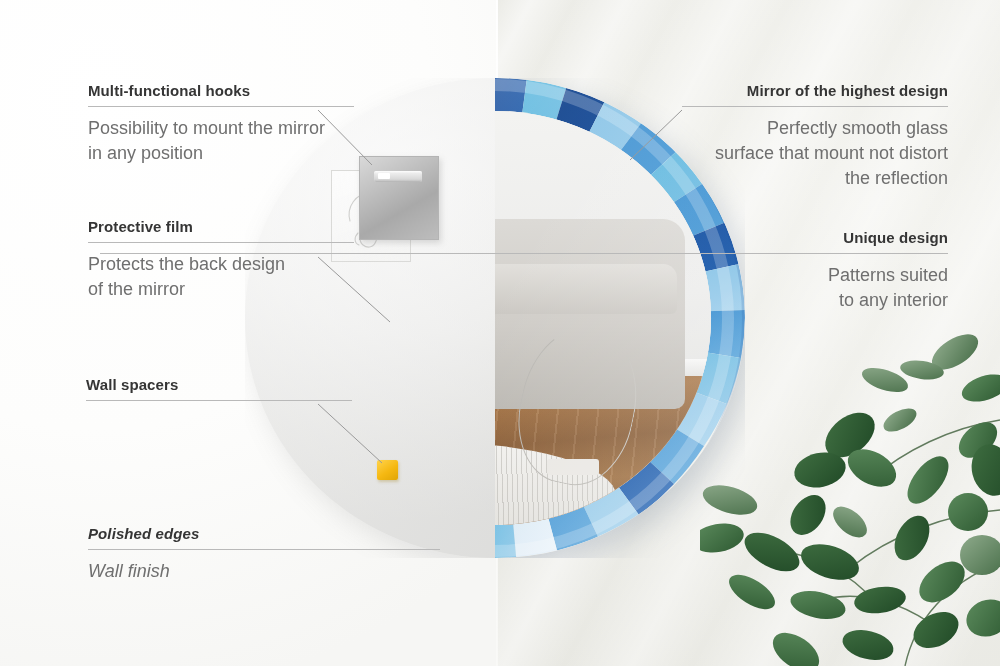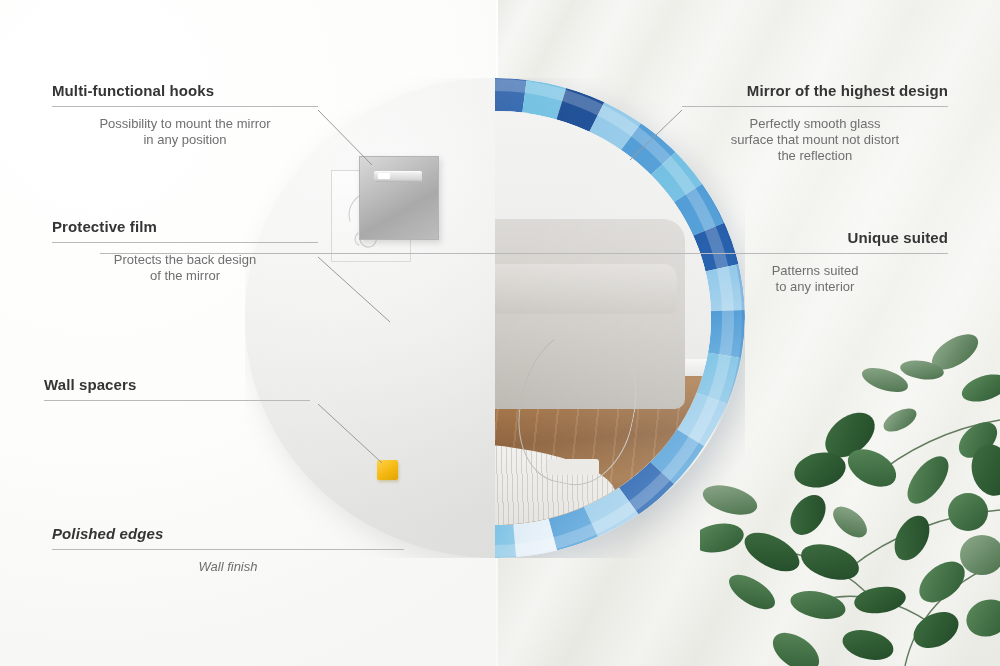--- a/index.html
+++ b/index.html
@@ -244,27 +244,26 @@
     letter-spacing: 0.1px;
     white-space: nowrap;
   }
   .callout .c-rule {
     height: 1px;
     background: #b9b9b9;
     margin-top: 7px;
   }
   .callout .c-desc {
     margin-top: 9px;
-    font-size: 13px;
-    line-height: 16px;
+    font-size: 18px;
+    line-height: 25px;
     color: #6f6f6f;
     white-space: pre-line;
-    text-align: center;
-  }
-  .callout.left { text-align: left; }
+  }
+  .callout.left { text-align: left; margin-left: 36px; }
   .callout.right { text-align: right; }
 
   
   .leaders {
     position: absolute;
     left: 0; top: 0;
     width: 1000px; height: 666px;
     pointer-events: none;
   }
 </style>
@@ -460,39 +459,39 @@
 in any position</div>
   </div>
 
   <div class="callout left" style="left:52px; top:218px; width:266px;">
     <div class="c-title">Protective film</div>
     <div class="c-rule"></div>
     <div class="c-desc">Protects the back design
 of the mirror</div>
   </div>
 
-  <div class="callout left" style="left:44px; top:376px; width:266px;">
+  <div class="callout left" style="left:50px; top:376px; width:266px;">
     <div class="c-title">Wall spacers</div>
     <div class="c-rule"></div>
   </div>
 
   <div class="callout left" style="left:52px; top:525px; width:352px;font-style:italic;">
     <div class="c-title">Polished edges</div>
     <div class="c-rule"></div>
     <div class="c-desc">Wall finish</div>
   </div>
 
   <div class="callout right" style="left:682px; top:82px; width:266px;">
     <div class="c-title">Mirror of the highest design</div>
     <div class="c-rule"></div>
     <div class="c-desc">Perfectly smooth glass
 surface that mount not distort
 the reflection</div>
   </div>
 
   <div class="callout right" style="left:682px; top:229px; width:266px;">
-    <div class="c-title">Unique suited</div>
+    <div class="c-title">Unique design</div>
     <div class="c-rule" style="margin-left:-582px; width:848px;"></div>
     <div class="c-desc">Patterns suited
 to any interior</div>
   </div>
 
 </div>
 
 </body></html>

